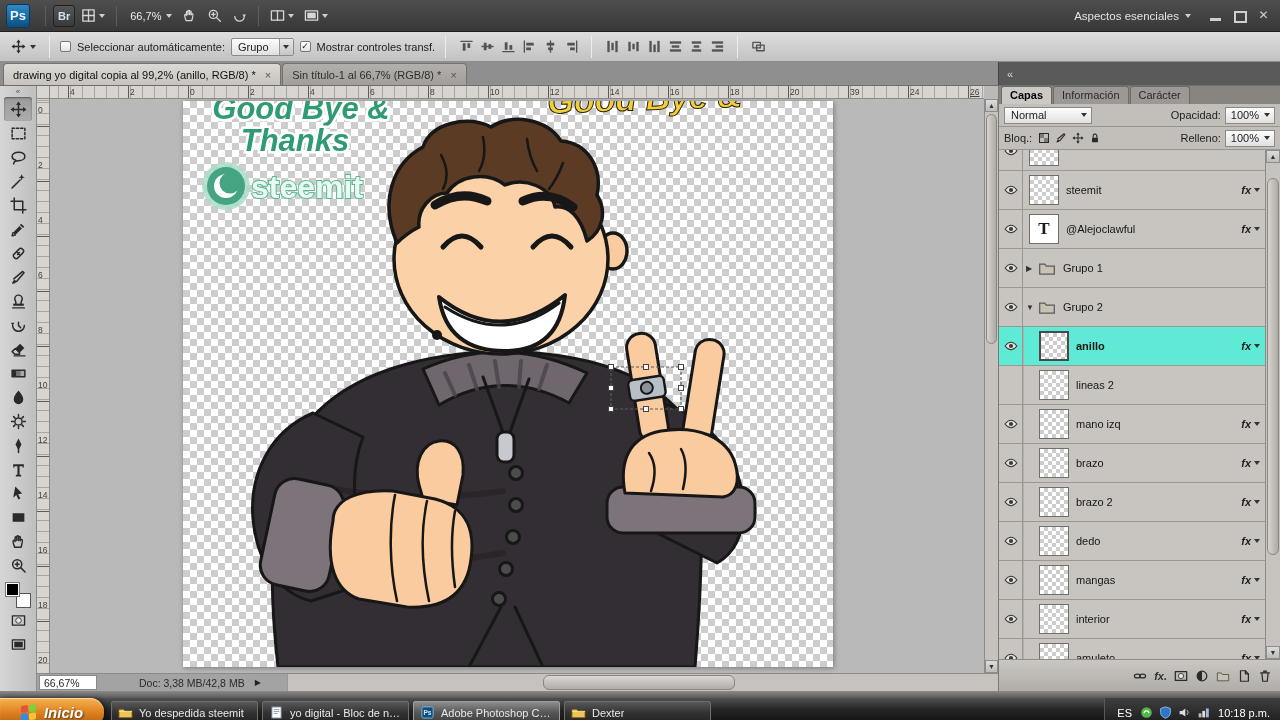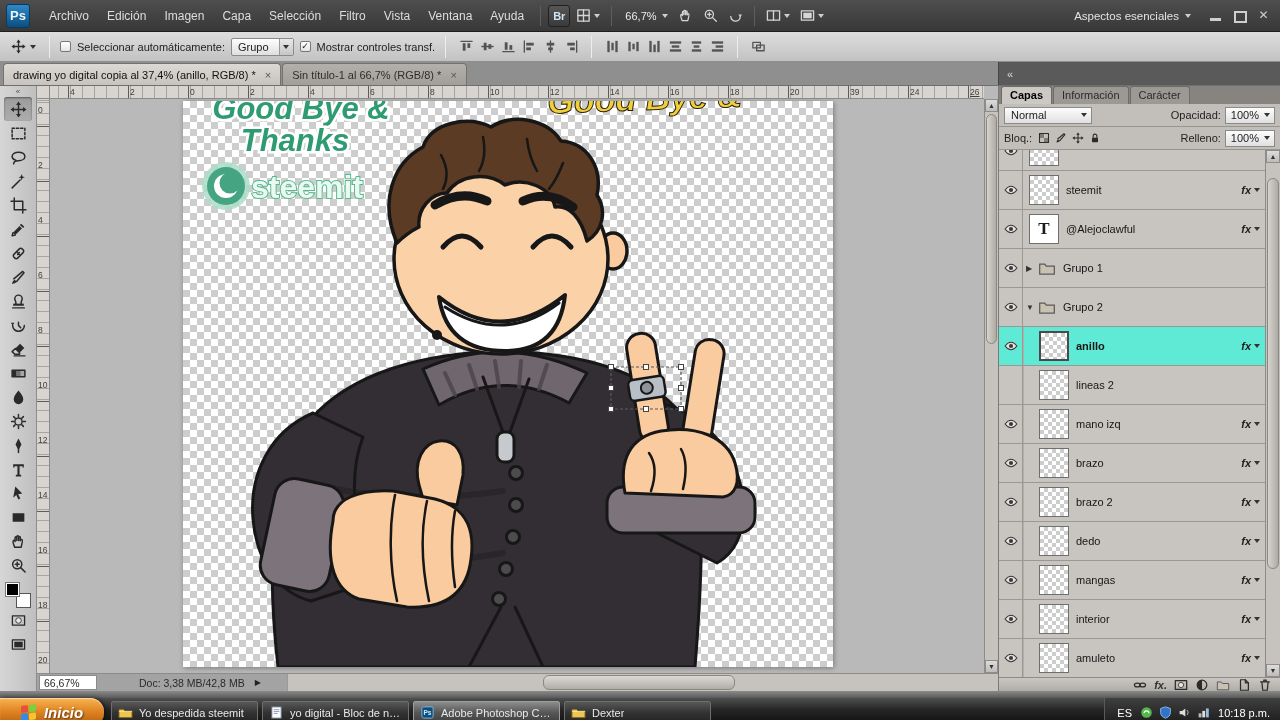--- a/index.html
+++ b/index.html
@@ -93,21 +93,21 @@
 .thumb{width:30px;height:30px;border:1px solid #6f6f6f;background-color:#fff;margin-left:6px;flex:none}
 .thumb.checker{background-size:8px 8px;background-position:0 0,4px 4px}
 .selected .thumb{border:2px solid #4a4a4a}
 .thumb.text-thumb{display:flex;align-items:center;justify-content:center;font-weight:bold;font-size:17px;font-family:"Liberation Serif",serif;background:#fff}
 .group-tri{width:12px;font-size:8px;color:#333;margin-left:3px;flex:none}
 .l-name{margin-left:7px;white-space:nowrap;overflow:hidden;flex:1;font-size:11px;color:#161616}
 .selected .l-name{font-weight:bold}
 .fx-cell{display:flex;align-items:center;gap:3px;margin-right:5px;font-style:italic;font-weight:bold;font-size:11px;color:#222;flex:none}
 .list-scroll{position:absolute;right:0;top:0;bottom:0;width:15px;background:#c6c3be;border-left:1px solid #8e8b86;display:flex;flex-direction:column}
 .l-thumb-sb{position:absolute;left:1px;right:1px;top:15px;height:78%;background:linear-gradient(90deg,#d6d3ce,#aeaba6);border:1px solid #8a8781;border-radius:6px}
-.panel-bottom{height:14px;background:linear-gradient(#cac7c2,#b0ada8);border-top:1px solid #8e8b86;display:flex;align-items:center;justify-content:flex-end;gap:7px;padding:0 8px}
+.panel-bottom{height:32px;background:linear-gradient(#cac7c2,#b0ada8);border-top:1px solid #8e8b86;display:flex;align-items:center;justify-content:flex-end;gap:7px;padding:0 8px}
 .pb-icon{display:flex;align-items:center;justify-content:center}
 .pb-fx{font-style:italic;font-weight:bold;font-size:11px;color:#333}
 
 .desktop-strip{height:7px;background:linear-gradient(#8a8a8a,#5a5a5a)}
 .taskbar{height:29px;background:linear-gradient(#4f4f4f,#262626 40%,#0b0b0b);display:flex;align-items:stretch}
 .start-btn{width:104px;background:linear-gradient(#f8b451,#e08523 45%,#b25c09);border-radius:0 14px 14px 0;display:flex;align-items:center;justify-content:center;gap:6px;color:#fff;font-weight:bold;font-style:italic;font-size:15px;text-shadow:1px 1px 2px rgba(0,0,0,.55);box-shadow:inset 0 1px 1px rgba(255,255,255,.5),2px 0 4px rgba(0,0,0,.5);flex:none}
 .win-flag{width:17px;height:16px;display:grid;grid-template-columns:7px 7px;grid-template-rows:7px 7px;gap:1px;transform:skewY(-6deg)}
 .win-flag span{border-radius:1.5px}
 .tb-items{display:flex;align-items:center;gap:4px;padding:0 7px;flex:1;overflow:hidden}
 .tb-item{width:147px;height:23px;background:linear-gradient(#585858,#333 50%,#222);border:1px solid #6e6e6e;border-radius:2px;display:flex;align-items:center;gap:6px;padding:0 6px;color:#e8e8e8;font-size:11px;white-space:nowrap;overflow:hidden;flex:none}
@@ -119,31 +119,20 @@
 
 .artwork-svg text{font-family:"Liberation Sans",sans-serif}
 </style>
 </head>
 <body>
 
 <div id="app">
 
   <div class="menubar">
     <div class="ps-logo">Ps</div>
-    <div style="display:flex">
-        <div class="menu-item">Archivo</div>
-        <div class="menu-item">Edición</div>
-        <div class="menu-item">Imagen</div>
-        <div class="menu-item">Capa</div>
-        <div class="menu-item">Selección</div>
-        <div class="menu-item">Filtro</div>
-        <div class="menu-item">Vista</div>
-        <div class="menu-item">Ventana</div>
-        <div class="menu-item">Ayuda</div>
-      </div>
     <span class="mb-sep"></span>
     <div class="mb-btn br-btn">Br</div>
     <div class="mb-btn">
         <span id="ic-extras" class="ic">
           <svg viewBox="0 0 16 16" width="15" height="15">
             <rect class="st" x="2" y="2" width="12" height="12"></rect>
             <path class="st" d="M8 2v12M2 8h12"></path>
           </svg>
         </span>
         <span class="caret"></span>
@@ -351,21 +340,21 @@
               <rect class="st" x="6" y="6.5" width="8" height="6"></rect>
             </svg>
           </span>
         </div>
       </div>
   </div>
 
   <div class="tabrow">
     <div class="doc-tabs">
         <div class="doc-tab active">
-          <span class="tab-label">drawing yo digital copia al 37,4% (anillo, RGB/8) *</span>
+          <span class="tab-label">drawing yo digital copia al 99,2% (anillo, RGB/8) *</span>
           <span class="tab-close">×</span>
         </div>
         <div class="doc-tab">
           <span class="tab-label">Sin título-1 al 66,7% (RGB/8) *</span>
           <span class="tab-close">×</span>
         </div>
       </div>
     <div class="dock-head">
         <span>«</span>
       </div>

